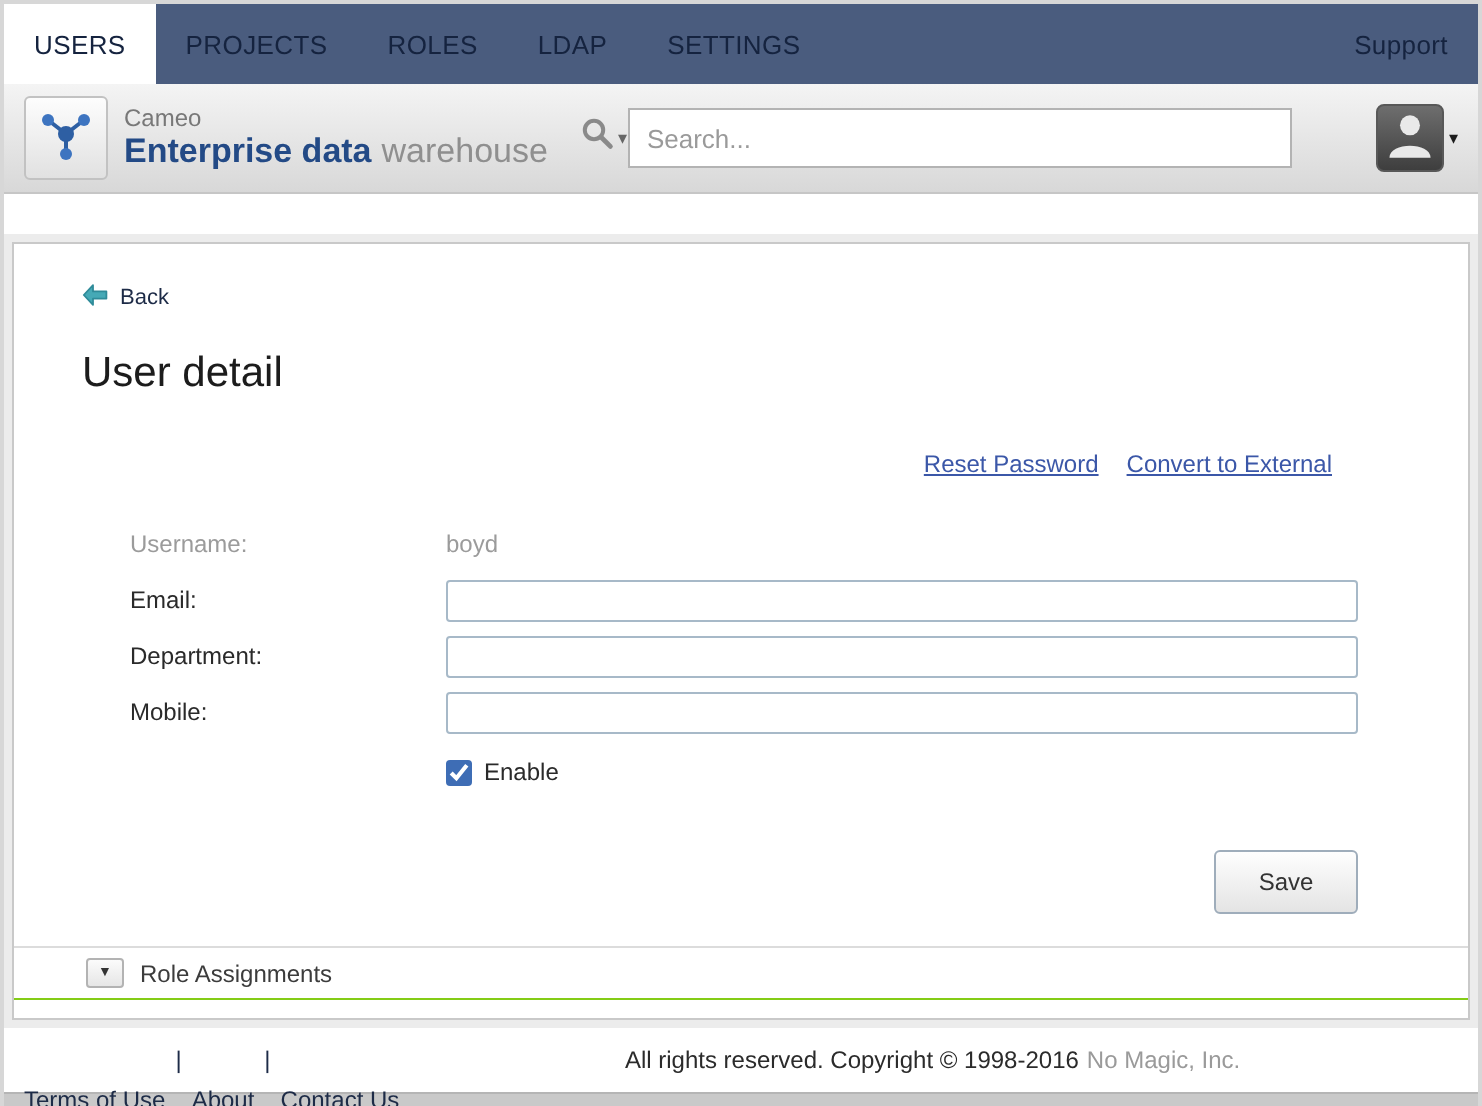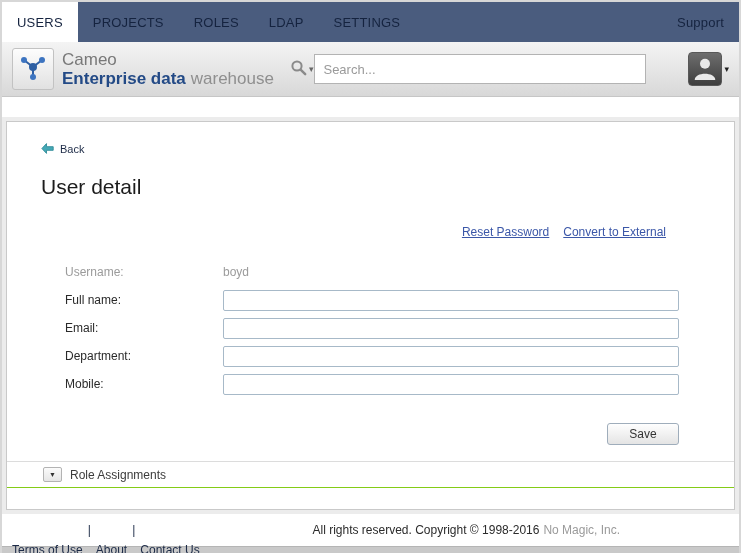--- a/index.html
+++ b/index.html
@@ -14,21 +14,21 @@
   .tab { display: flex; align-items: center; padding: 0 15px; font-size: 13px; color: #15233f; cursor: pointer; letter-spacing: .2px; }
   .tab.active { background: #ffffff; }
   .support { margin-left: auto; }
 
   
   .header { height: 55px; flex: none; background: linear-gradient(#f4f4f4, #d8d8d8);
             border-bottom: 1px solid #c6c6c6; display: flex; align-items: center; padding: 0 10px; }
   .logo-tile { width: 42px; height: 42px; flex: none; border: 1px solid #c2c2c2; border-radius: 3px;
                background: linear-gradient(#fdfdfd, #e1e1e1); display: flex; align-items: center; justify-content: center; cursor: pointer; }
   .brand { margin-left: 8px; line-height: 1.12; }
-  .brand-top { font-size: 17px; color: #787878; }
+  .brand-top { font-size: 12px; color: #787878; }
   .brand-bottom { font-size: 17px; }
   .brand-bold { color: #234a86; font-weight: bold; }
   .brand-light { color: #8f8f8f; margin-left: 5px; }
   .search-group { display: flex; align-items: center; margin-left: 16px; }
   .chev { font-size: 9px; color: #666; cursor: pointer; margin-left: 2px; }
   .chev.dark { color: #1d1d1d; }
   .search-input { width: 332px; height: 30px; border: 1px solid #b3b3b3; background: #fff;
                   padding: 0 8px; font-size: 13px; color: #333; margin-left: 1px; font-family: inherit; }
   .search-input::placeholder { color: #9a9a9a; }
   .user-group { margin-left: auto; display: flex; align-items: center; }
@@ -49,21 +49,21 @@
   .form-row { display: flex; align-items: center; margin: 0 0 6px 58px; min-height: 22px; }
   .flabel { width: 158px; font-size: 12px; color: #2a2a2a; flex: none; }
   .flabel.muted { color: #9b9b9b; }
   .static-value { font-size: 12px; color: #9b9b9b; }
   .tinput { width: 456px; height: 21px; border: 1px solid #a7b9c8; border-radius: 2px;
             padding: 0 5px; font-size: 12px; color: #333; font-family: inherit; }
   .checkbox-row { margin-top: 8px; }
   .cb { width: 13px; height: 13px; accent-color: #3e6db5; margin-right: 6px; cursor: pointer; }
   .cb-label { font-size: 12px; color: #2a2a2a; cursor: default; }
   .save-row { width: 456px; margin: 28px 0 0 216px; text-align: right; }
-  .save-btn { min-width: 72px; height: 22px; font-size: 12px; color: #333; cursor: pointer;
+  .save-btn { min-width: 72px; height: 32px; font-size: 12px; color: #333; cursor: pointer;
               background: linear-gradient(#fefefe, #e4e4e4); border: 1px solid #9fadbb; border-radius: 3px; font-family: inherit; }
 
   .section-bar { margin-top: 16px; border-top: 1px solid #dcdcdc; border-bottom: 1px solid #84cc16;
                  display: flex; align-items: center; gap: 8px; padding: 5px 10px 5px 36px; cursor: pointer; }
   .toggle { width: 19px; height: 15px; border: 1px solid #b3b3b3; border-radius: 2px;
             background: linear-gradient(#fbfbfb, #e6e6e6); font-size: 7px; color: #333;
             display: flex; align-items: center; justify-content: center; cursor: pointer; }
   .section-label { font-size: 12px; color: #3c3c3c; }
 
   
@@ -154,40 +154,41 @@
         <a>Convert to External</a>
       </div>
 
       <div class="form">
 
         <div class="form-row">
           <label class="flabel muted">Username:</label>
           <span class="static-value">boyd</span>
         </div>
 
-        <div class="form-row">
-          <label class="flabel">Full name:</label>
-          <input class="tinput" type="text" style="">
-        </div>
 
         <div class="form-row">
           <label class="flabel">Email:</label>
           <input class="tinput" type="text" style="">
         </div>
 
         <div class="form-row">
           <label class="flabel">Department:</label>
           <input class="tinput" type="text" style="">
         </div>
 
         <div class="form-row">
           <label class="flabel">Mobile:</label>
           <input class="tinput" type="text" style="">
         </div>
 
+        <div class="form-row checkbox-row">
+          <span class="flabel"></span>
+          <input class="cb" type="checkbox" id="enable-cb" checked="true" style="">
+          <label class="cb-label" for="enable-cb">Enable</label>
+        </div>
 
         <div class="save-row">
           <button class="save-btn">Save</button>
         </div>
       </div>
 
       <div class="section-bar">
         <button class="toggle">
           <span>▼</span>
         </button>

